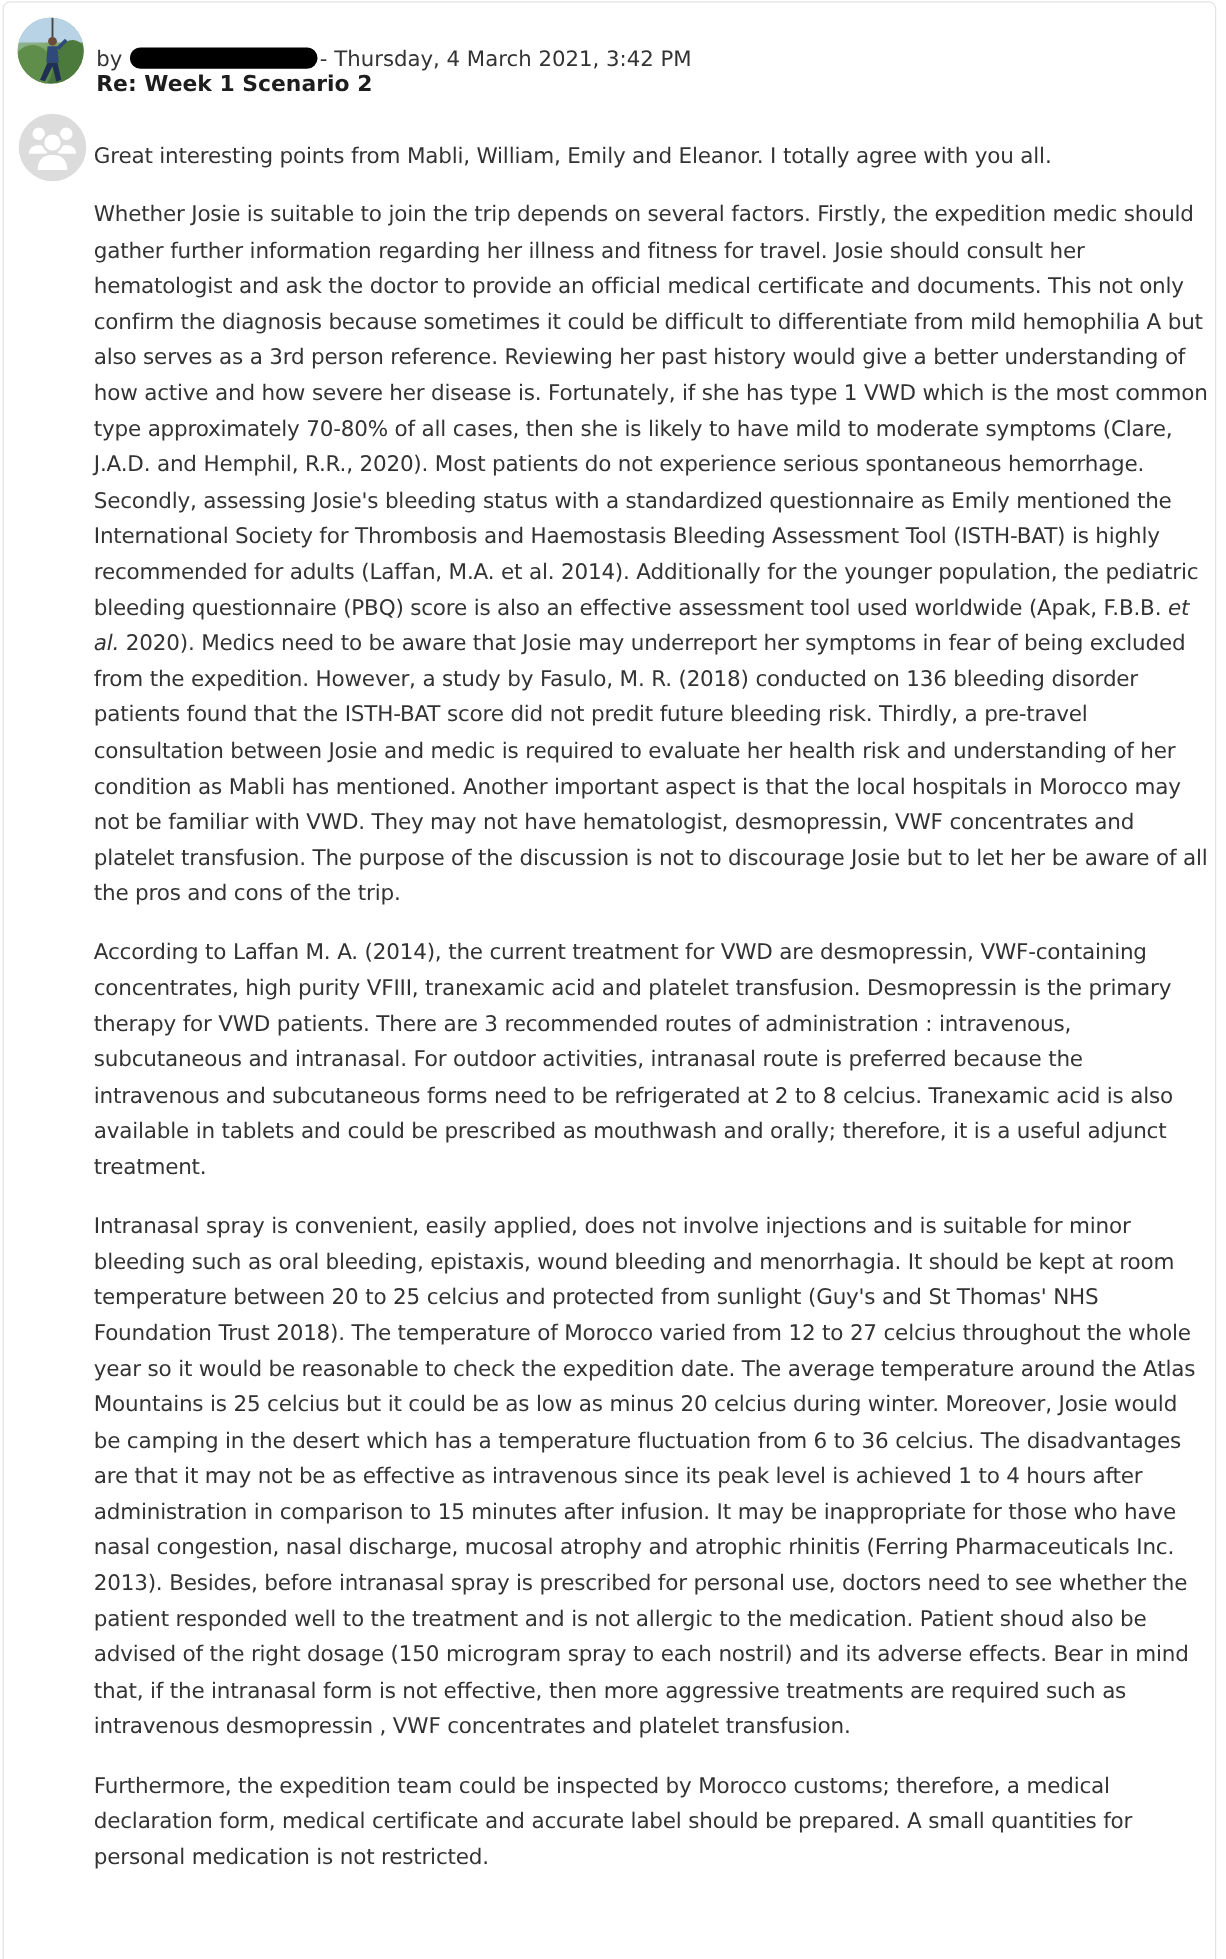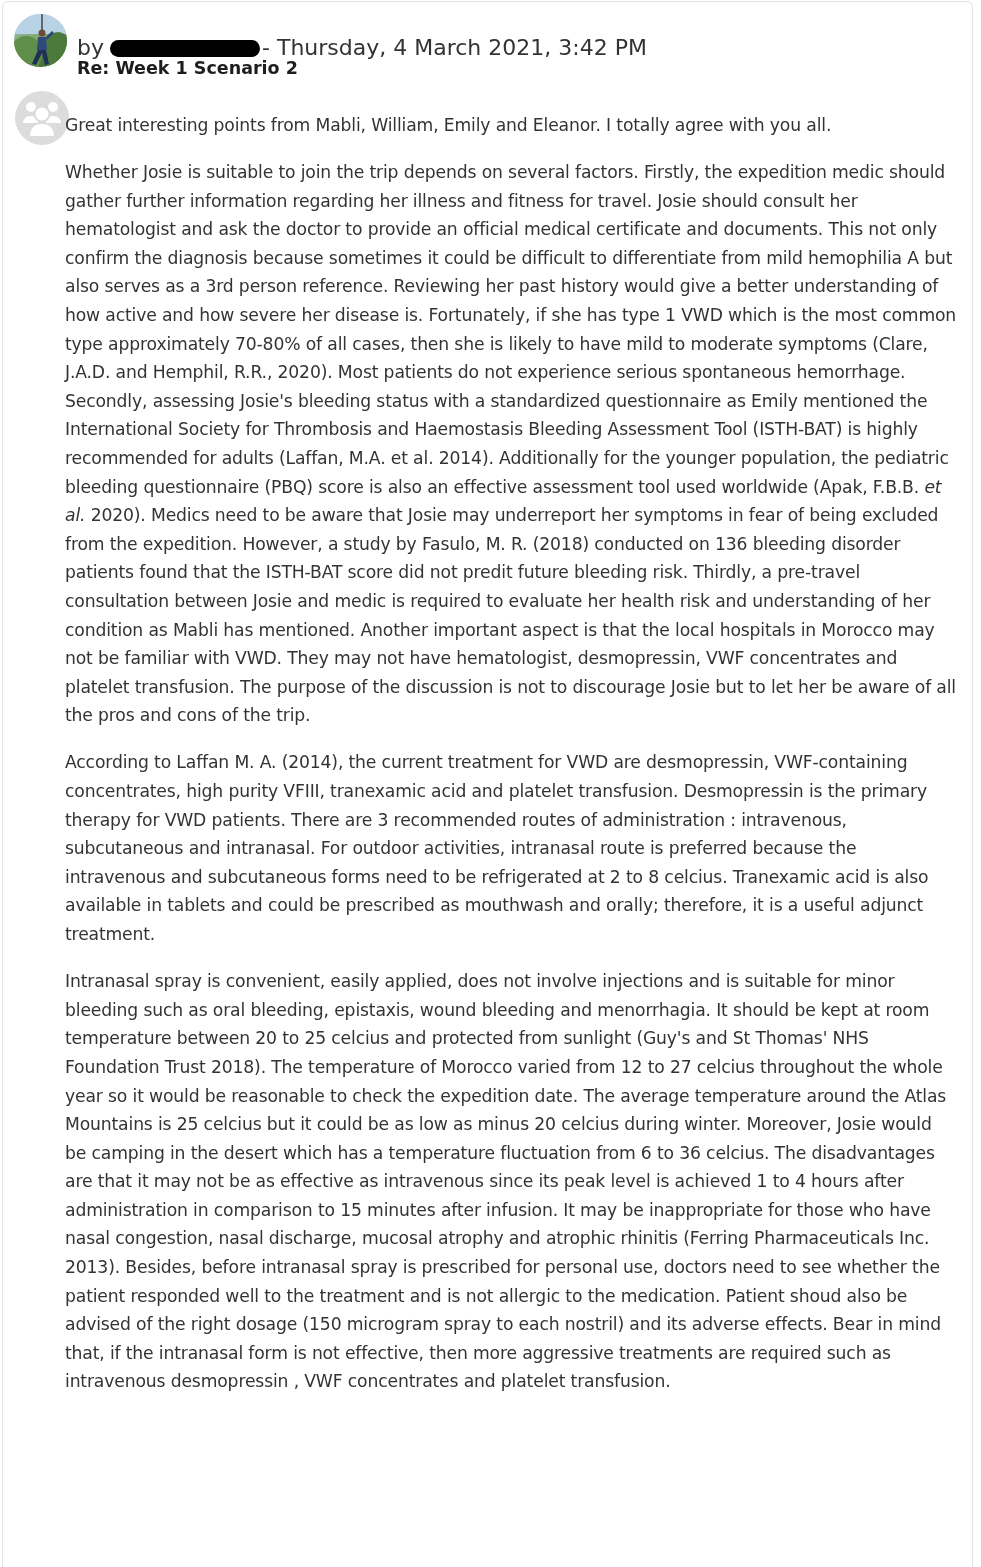--- a/index.html
+++ b/index.html
@@ -12,32 +12,32 @@
     .avatar {
       position: absolute; left: 0; top: 2px; width: 53px; height: 53px; border-radius: 50%;
       overflow: hidden; background: linear-gradient(160deg, #a9c8e0 0%, #7fa86a 45%, #4d7a3e 75%, #3e6535 100%);
     }
     .subject {
       position: absolute; left: 63px; top: 0; white-space: nowrap;
       font-weight: bold; font-size: 17.5px; line-height: 24px; color: #1d1d1d; margin-top: 44px;
     }
     .byline {
       position: absolute; left: 63px; top: 24px; white-space: nowrap;
-      font-size: 22px; line-height: 24px; color: #333;
+      font-size: 17px; line-height: 24px; color: #333;
     }
     .redacted {
       display: inline-block; width: 150px; height: 17px; background: #000; border-radius: 9px;
       vertical-align: -2px; margin: 0 2px 0 6px;
     }
     .group-avatar {
       position: absolute; left: 12px; top: 89px; width: 54px; height: 54px; border-radius: 50%;
       background: #dcdcdc;
     }
     .content {
-      position: absolute; left: 62px; top: 109px; width: 892px;
+      position: absolute; left: 72px; top: 109px; width: 892px;
       font-size: 17.2px; line-height: 28.6px; color: #333333; letter-spacing: -0.15px;
     }
     .content p { margin: 0 0 18.5px 0; }
   </style>
 </head>
 <body>
 
 <div class="card">
 
   <div class="header">
@@ -71,14 +71,15 @@
         <path d="M14 46 Q14 32 27 32 Q40 32 40 46 Z"></path>
       </g>
     </svg>
   </div>
 
   <div class="content">
     <p>Great interesting points from Mabli, William, Emily and Eleanor. I totally agree with you all.</p>
     <p><span>Whether Josie is suitable to join the trip depends on several factors. Firstly, the expedition medic should gather further information regarding her illness and fitness for travel. Josie should consult her hematologist and ask the doctor to provide an official medical certificate and documents. This not only confirm the diagnosis because sometimes it could be difficult to differentiate from mild hemophilia A but also serves as a 3rd person reference. Reviewing her past history would give a better understanding of how active and how severe her disease is. Fortunately, if she has type 1 VWD which is the most common type approximately 70-80% of all cases, then she is likely to have mild to moderate symptoms (Clare, J.A.D. and Hemphil, R.R., 2020). Most patients do not experience serious spontaneous hemorrhage. Secondly, assessing Josie's bleeding status with a standardized questionnaire as Emily mentioned the International Society for Thrombosis and Haemostasis Bleeding Assessment Tool (ISTH-BAT) is highly recommended for adults (Laffan, M.A. et al. 2014). Additionally for the younger population, the pediatric bleeding questionnaire (PBQ) score is also an effective assessment tool used worldwide (Apak, F.B.B. </span><em>et al.</em><span> 2020). Medics need to be aware that Josie may underreport her symptoms in fear of being excluded from the expedition. However, a study by Fasulo, M. R. (2018) conducted on 136 bleeding disorder patients found that the ISTH-BAT score did not predit future bleeding risk. Thirdly, a pre-travel consultation between Josie and medic is required to evaluate her health risk and understanding of her condition as Mabli has mentioned. Another important aspect is that the local hospitals in Morocco may not be familiar with VWD. They may not have hematologist, desmopressin, VWF concentrates and platelet transfusion. The purpose of the discussion is not to discourage Josie but to let her be aware of all the pros and cons of the trip.</span></p>
     <p>According to Laffan M. A. (2014), the current treatment for VWD are desmopressin, VWF-containing concentrates, high purity VFIII, tranexamic acid and platelet transfusion. Desmopressin is the primary therapy for VWD patients. There are 3 recommended routes of administration : intravenous, subcutaneous and intranasal. For outdoor activities, intranasal route is preferred because the intravenous and subcutaneous forms need to be refrigerated at 2 to 8 celcius. Tranexamic acid is also available in tablets and could be prescribed as mouthwash and orally; therefore, it is a useful adjunct treatment.</p>
     <p>Intranasal spray is convenient, easily applied, does not involve injections and is suitable for minor bleeding such as oral bleeding, epistaxis, wound bleeding and menorrhagia. It should be kept at room temperature between 20 to 25 celcius and protected from sunlight (Guy's and St Thomas' NHS Foundation Trust 2018). The temperature of Morocco varied from 12 to 27 celcius throughout the whole year so it would be reasonable to check the expedition date. The average temperature around the Atlas Mountains is 25 celcius but it could be as low as minus 20 celcius during winter. Moreover, Josie would be camping in the desert which has a temperature fluctuation from 6 to 36 celcius. The disadvantages are that it may not be as effective as intravenous since its peak level is achieved 1 to 4 hours after administration in comparison to 15 minutes after infusion. It may be inappropriate for those who have nasal congestion, nasal discharge, mucosal atrophy and atrophic rhinitis (Ferring Pharmaceuticals Inc. 2013). Besides, before intranasal spray is prescribed for personal use, doctors need to see whether the patient responded well to the treatment and is not allergic to the medication. Patient shoud also be advised of the right dosage (150 microgram spray to each nostril) and its adverse effects. Bear in mind that, if the intranasal form is not effective, then more aggressive treatments are required such as intravenous desmopressin , VWF concentrates and platelet transfusion.</p>
+    <p>Furthermore, the expedition team could be inspected by Morocco customs; therefore, a medical declaration form, medical certificate and accurate label should be prepared. A small quantities for personal medication is not restricted.</p>
   </div>
 </div>
 
 </body></html>

